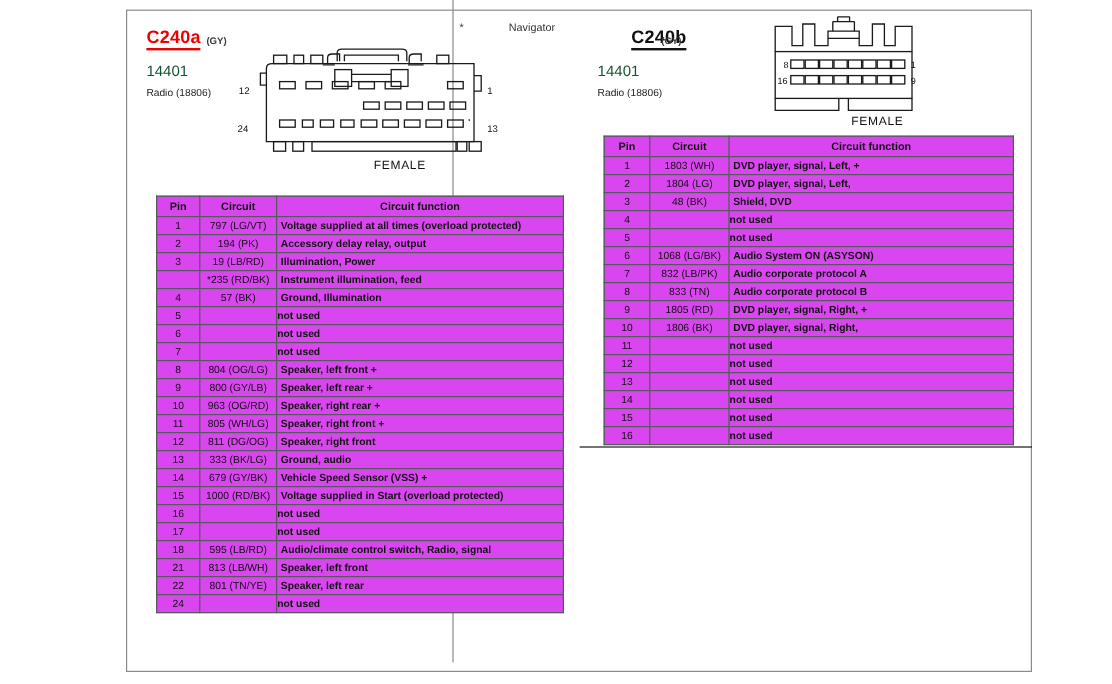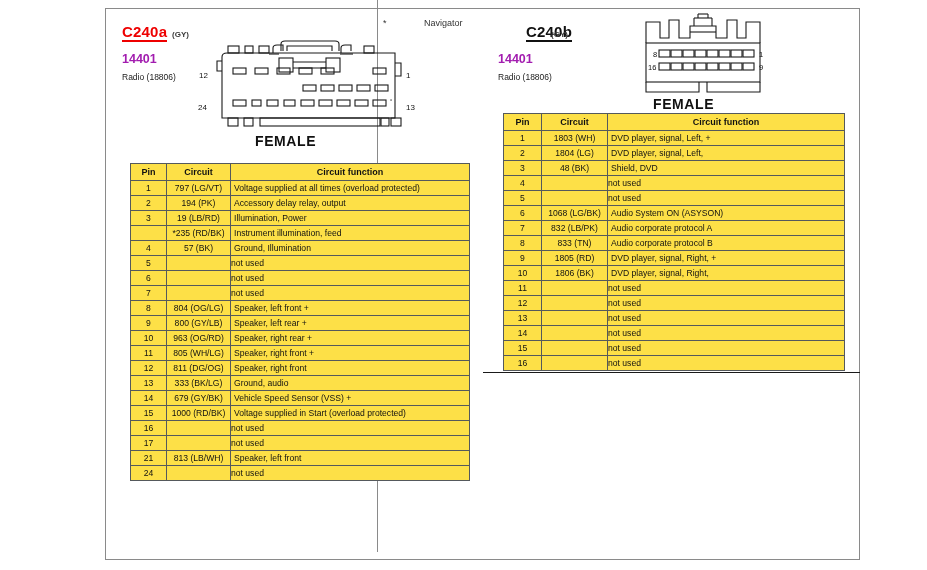--- a/index.html
+++ b/index.html
@@ -72,56 +72,56 @@
   .conn-id.black { color: #111111; }
   .conn-gy {
     position: absolute;
     font-size: 8px;
     font-weight: bold;
     color: #3a3a3a;
   }
   .conn-part {
     position: absolute;
     font-size: 12.5px;
-    font-weight: bold;
-    color: #a21caf;
+    font-weight: normal;
+    color: #14532d;
   }
   .conn-desc {
     position: absolute;
     font-size: 8.5px;
     color: #222222;
   }
   .note-star {
     position: absolute;
     font-size: 9px;
     color: #333;
   }
   .note-text {
     position: absolute;
     font-size: 9px;
     color: #333;
     padding-left: 26px;
   }
   .female-label {
     position: absolute;
-    font-size: 14px;
-    font-weight: bold;
+    font-size: 10px;
+    font-weight: normal;
     letter-spacing: 0.6px;
     color: #111;
-    text-align: left;
+    text-align: right;
   }
 
   
   .conn-draw { position: absolute; }
 
   
   table.pintable {
     position: absolute;
     border-collapse: collapse;
-    background: #fde047;
+    background: #d946ef;
     table-layout: fixed;
   }
   table.pintable th,
   table.pintable td {
     border: 1px solid #55595c;
     font-size: 8.6px;
     color: #111111;
     padding: 0 3px;
     height: 14px;
     line-height: 14px;
@@ -130,21 +130,21 @@
   }
   table.pintable th {
     font-weight: bold;
     font-size: 9px;
     text-align: center;
     height: 16px;
     line-height: 16px;
   }
   td.c-pin { text-align: center; }
   td.c-cir { text-align: center; }
-  td.c-fun { text-align: left; padding-left: 6px; }
+  td.c-fun { text-align: left; padding-left: 6px; font-weight: bold; }
   td.c-fun.notused { text-align: left; padding-left: 0; }
 </style>
 </head>
 <body>
 
 <div class="page">
 
   <div class="frame"></div>
   <div class="frame-inner-divider"></div>
   <div class="panel-right-divider"></div>
@@ -320,23 +320,33 @@
           <td class="c-pin">16</td>
           <td class="c-cir"></td>
           <td class="c-fun notused">not used</td>
         </tr>
         <tr>
           <td class="c-pin">17</td>
           <td class="c-cir"></td>
           <td class="c-fun notused">not used</td>
         </tr>
         <tr>
+          <td class="c-pin">18</td>
+          <td class="c-cir">595 (LB/RD)</td>
+          <td class="c-fun">Audio/climate control switch, Radio, signal</td>
+        </tr>
+        <tr>
           <td class="c-pin">21</td>
           <td class="c-cir">813 (LB/WH)</td>
           <td class="c-fun">Speaker, left front</td>
+        </tr>
+        <tr>
+          <td class="c-pin">22</td>
+          <td class="c-cir">801 (TN/YE)</td>
+          <td class="c-fun">Speaker, left rear</td>
         </tr>
         <tr>
           <td class="c-pin">24</td>
           <td class="c-cir"></td>
           <td class="c-fun notused">not used</td>
         </tr>
       </tbody>
   </table>
 
   <div class="panel panel-right"></div>

